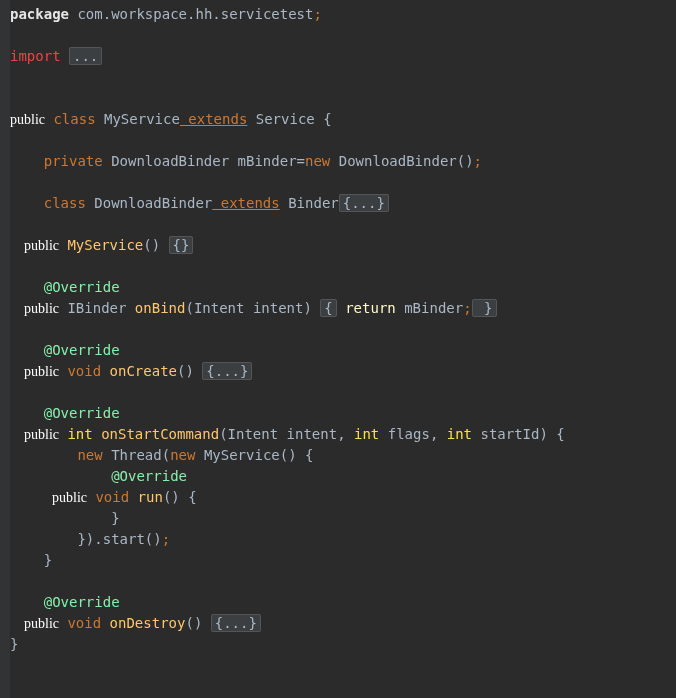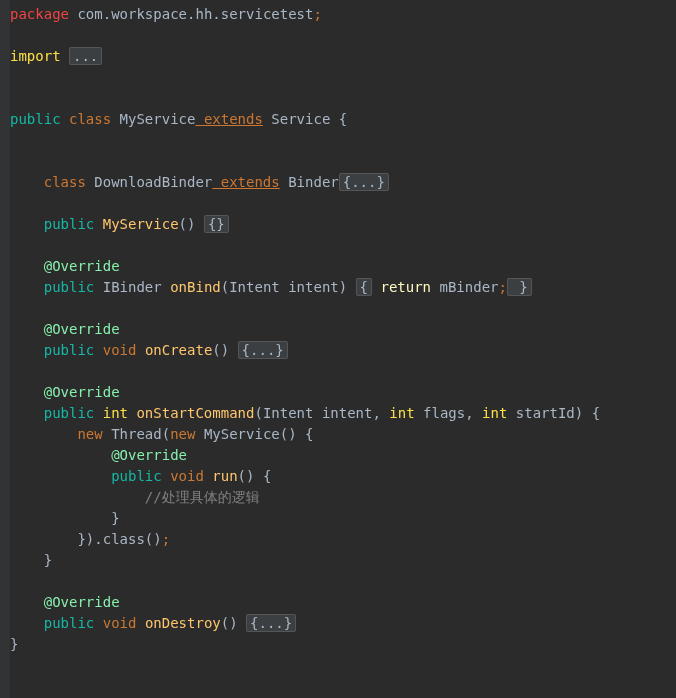--- a/index.html
+++ b/index.html
@@ -22,23 +22,23 @@
       position: absolute;
       left: 0;
       top: 0;
       width: 10px;
       height: 100%;
       background-color: #313335;
     }
     .line {
       white-space: pre;
     }
-    .kw-package { color: #ef4444; }
-    .kw-import { color: #fde047; text-align: right; }
-    .kw-public { color: #14b8a6; }
+    .kw-package { color: #e5e5e5; font-weight: bold; }
+    .kw-import { color: #ef4444; text-align: right; }
+    .kw-public { color: #ffffff; font-family: Liberation Serif, serif; }
     .kw-class { color: #cc7832; }
     .kw-extends { color: #cc7832; text-decoration: underline; }
     .kw-private { color: #cc7832; }
     .kw-new { color: #cc7832; }
     .kw-void { color: #cc7832; }
     .kw-int { color: #fde047; }
     .kw-return { color: #fef9c3; }
     .kw-super { color: #cc7832; }
     .method-decl { color: #ffc66d; }
     .annotation { color: #86efac; }
@@ -62,37 +62,37 @@
 <div class="gutter"></div>
 
 <div class="code-container">
 <div class="line"><span class="kw-package">package</span><span> com.workspace.hh.servicetest</span><span class="semicolon">;</span></div>
 <div class="line"> </div>
 <div class="line"><span class="kw-import">import</span> <span class="fold-block">...</span></div>
 <div class="line"> </div>
 <div class="line"> </div>
 <div class="line"><span class="kw-public">public</span><span class="kw-class"> class</span><span> MyService</span><span class="kw-extends"> extends</span><span> Service {</span></div>
 <div class="line"> </div>
+<div class="line"><span class="kw-private">    private</span><span> DownloadBinder mBinder=</span><span class="kw-new">new</span><span> DownloadBinder()</span><span class="semicolon">;</span></div>
 <div class="line"> </div>
 <div class="line"><span class="kw-class">    class</span><span> DownloadBinder</span><span class="kw-extends"> extends</span><span> Binder</span><span class="fold-block">{...}</span></div>
 <div class="line"> </div>
 <div class="line"><span class="kw-public">    public</span><span class="method-decl"> MyService</span><span>() </span><span class="fold-block">{}</span></div>
 <div class="line"> </div>
 <div class="line"><span class="annotation">    @Override</span></div>
 <div class="line"><span class="kw-public">    public</span><span> IBinder</span><span class="method-decl"> onBind</span><span>(Intent intent) </span><span class="fold-block">{</span><span class="kw-return"> return</span><span> mBinder</span><span class="semicolon">;</span><span class="fold-block"> }</span></div>
 <div class="line"> </div>
 <div class="line"><span class="annotation">    @Override</span></div>
 <div class="line"><span class="kw-public">    public</span><span class="kw-void"> void</span><span class="method-decl"> onCreate</span><span>() </span><span class="fold-block">{...}</span></div>
 <div class="line"> </div>
 <div class="line"><span class="annotation">    @Override</span></div>
 <div class="line"><span class="kw-public">    public</span><span class="kw-int"> int</span><span class="method-decl"> onStartCommand</span><span>(Intent intent, </span><span class="kw-int">int</span><span> flags, </span><span class="kw-int">int</span><span> startId) {</span></div>
 <div class="line"><span class="kw-new">        new</span><span> Thread(</span><span class="kw-new">new</span><span> MyService() {</span></div>
 <div class="line"><span class="annotation">            @Override</span></div>
 <div class="line"><span class="kw-public">            public</span><span class="kw-void"> void</span><span class="method-decl"> run</span><span>() {</span></div>
-<div class="line"><span class="comment">                //处理具体的逻辑</span></div>
 <div class="line"><span>            }</span></div>
-<div class="line"><span>        }).class()</span><span class="semicolon">;</span></div>
+<div class="line"><span>        }).start()</span><span class="semicolon">;</span></div>
 <div class="line"><span>    }</span></div>
 <div class="line"> </div>
 <div class="line"><span class="annotation">    @Override</span></div>
 <div class="line"><span class="kw-public">    public</span><span class="kw-void"> void</span><span class="method-decl"> onDestroy</span><span>() </span><span class="fold-block">{...}</span></div>
 <div class="line"><span>}</span></div>
 </div>
 
 </body></html>

